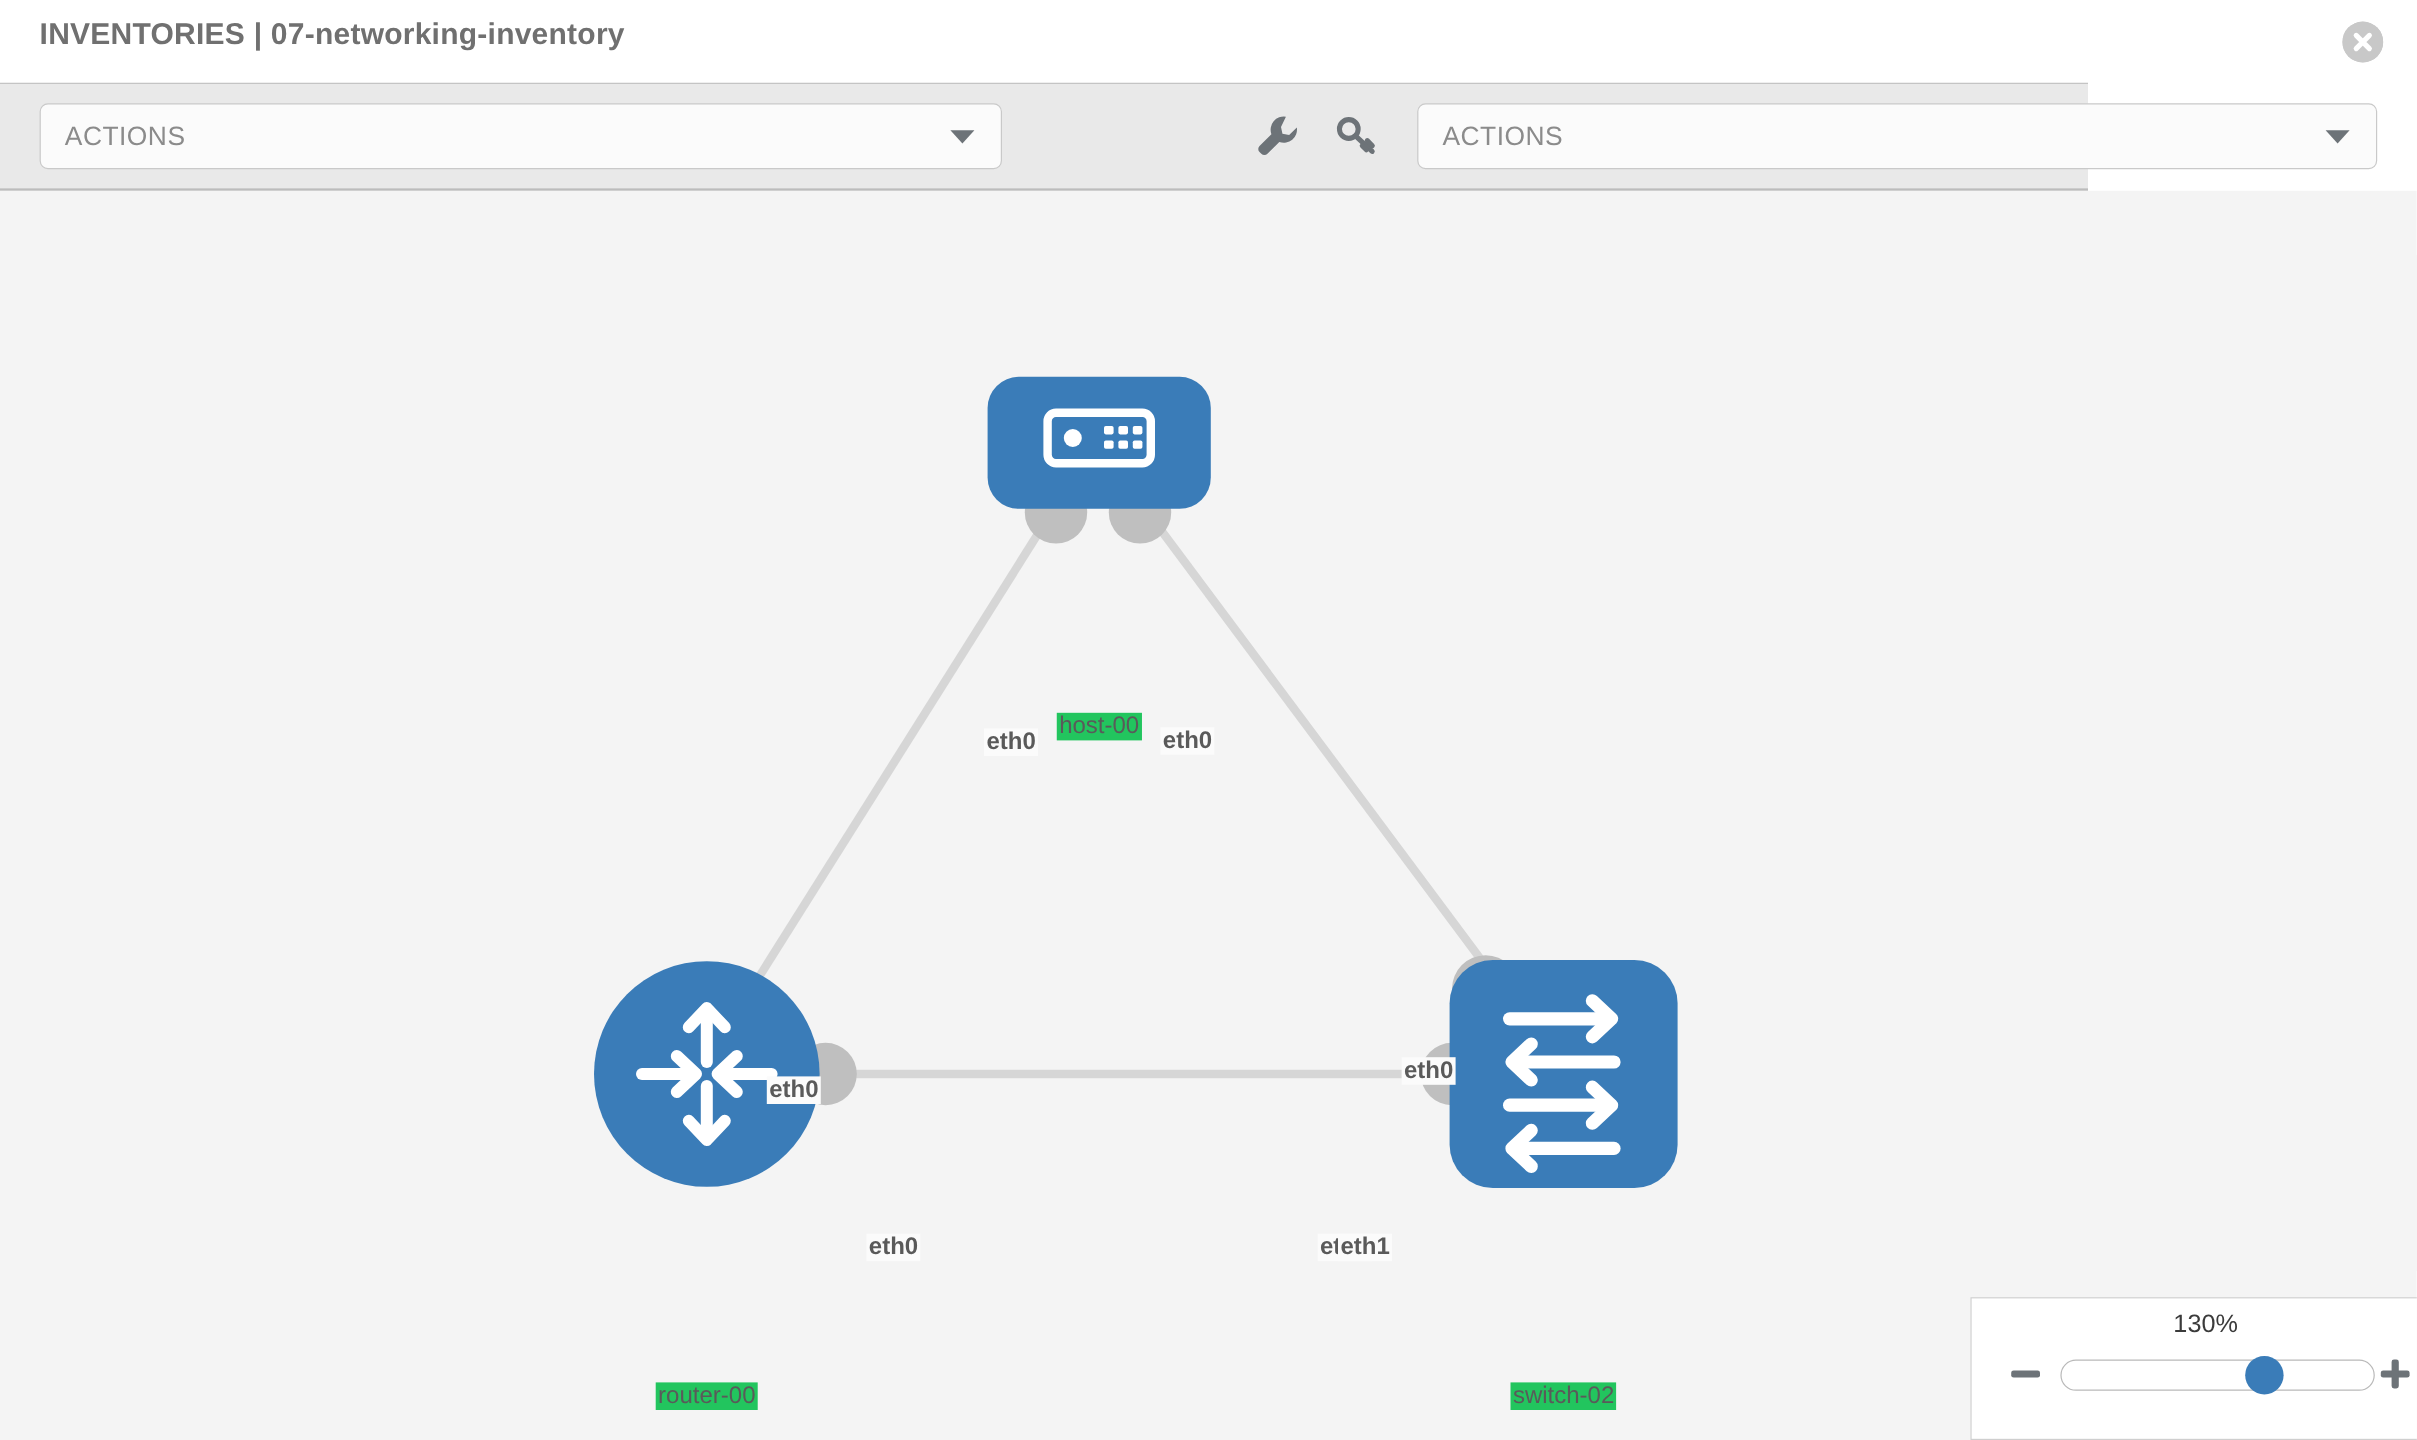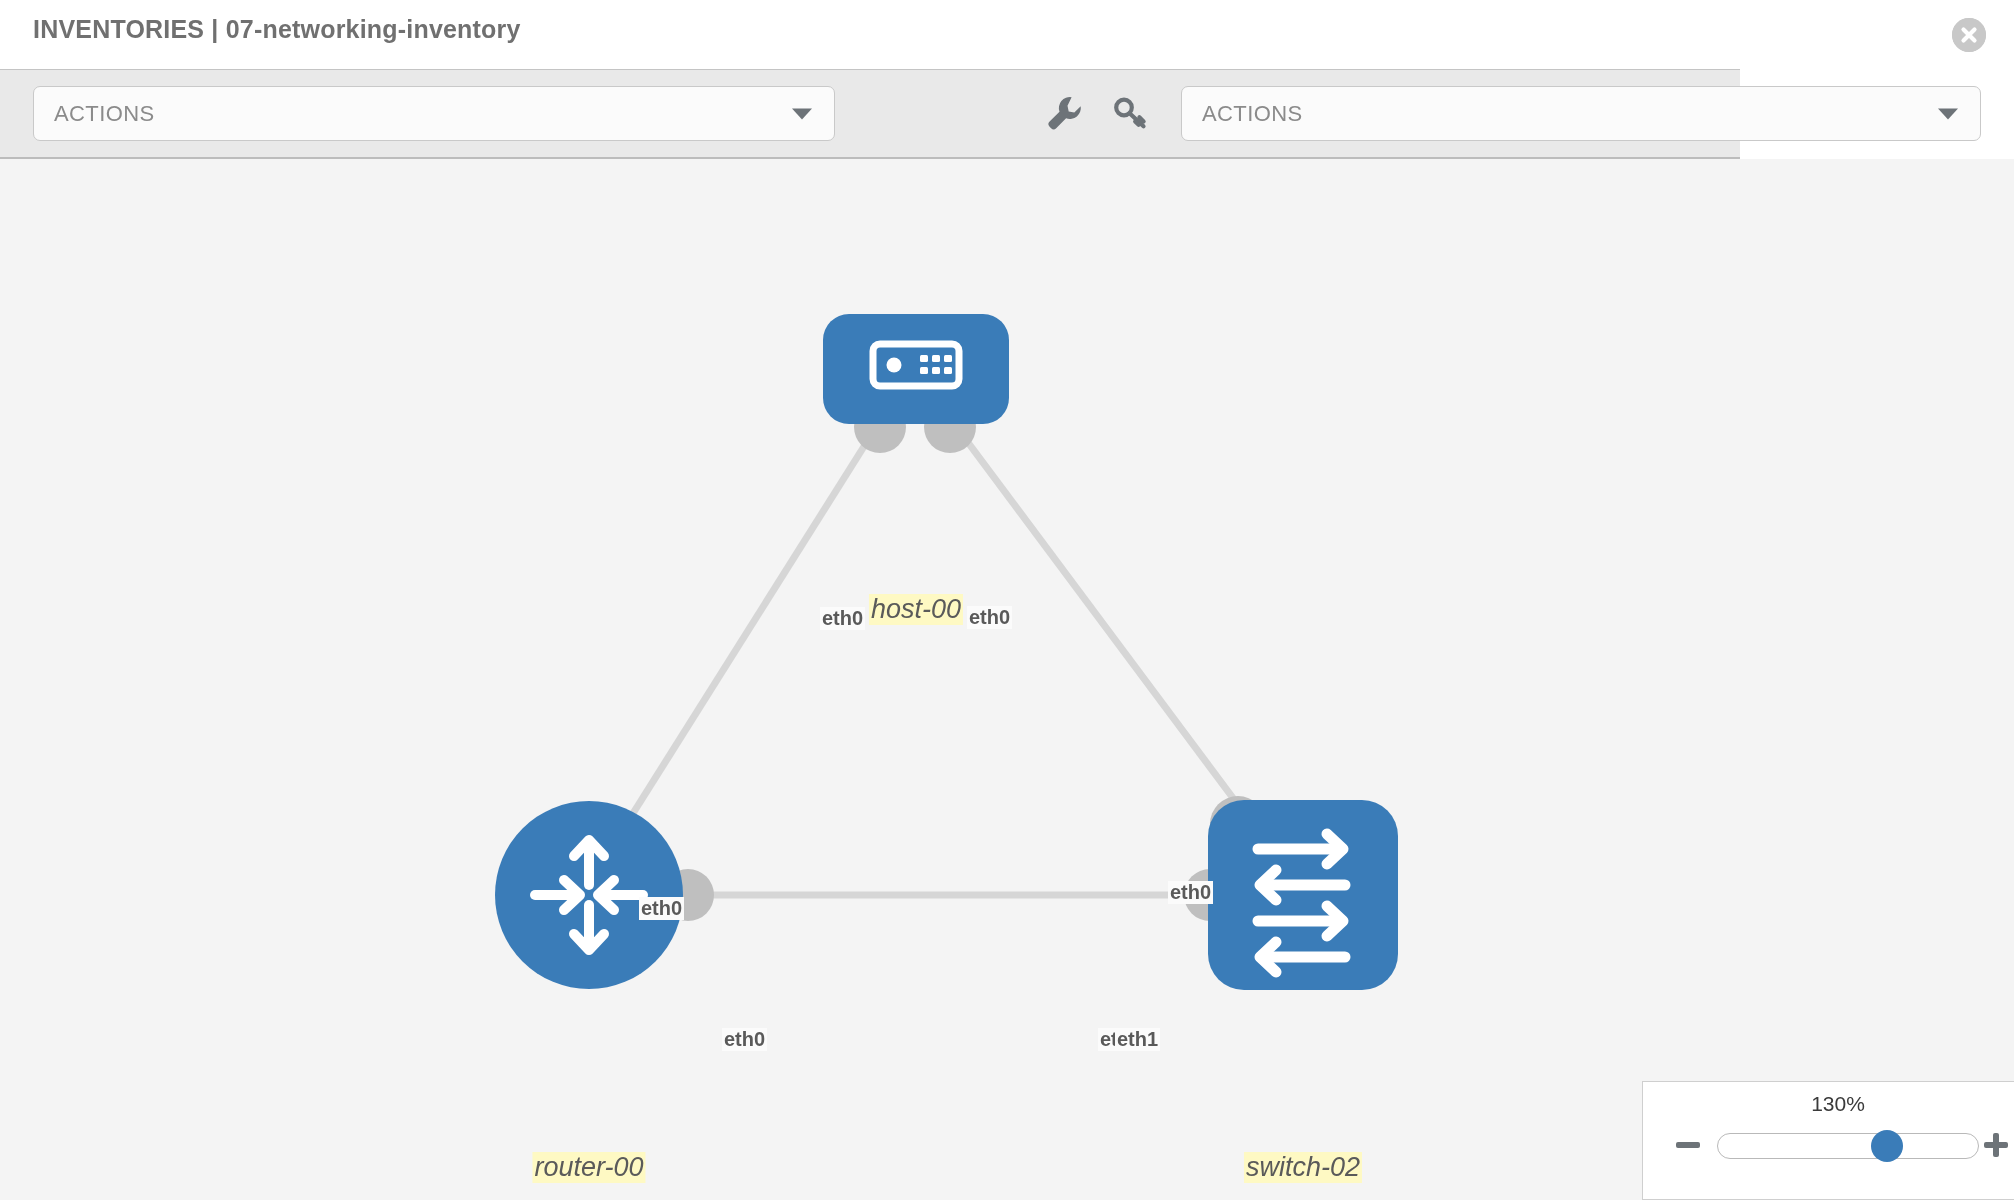--- a/index.html
+++ b/index.html
@@ -105,27 +105,26 @@
   }
   .topology-svg {
     position: absolute;
     left: 0; top: 0;
     width: 2014px; height: 1041px;
   }
 
   
   .node-label {
     position: absolute;
-    font-size: 27px;
+    font-size: 20px;
     color: #5a5a5a;
-    background: #fef9c3;
+    background: #22c55e;
     white-space: nowrap;
     padding: 0 2px;
     transform: translateX(-50%);
-    font-style: italic;
   }
   .edge-label {
     position: absolute;
     font-size: 20px;
     color: #5a5a5a;
     background: #fbfbfb;
     white-space: nowrap;
     padding: 0 2px;
     font-weight: bold;
   }

